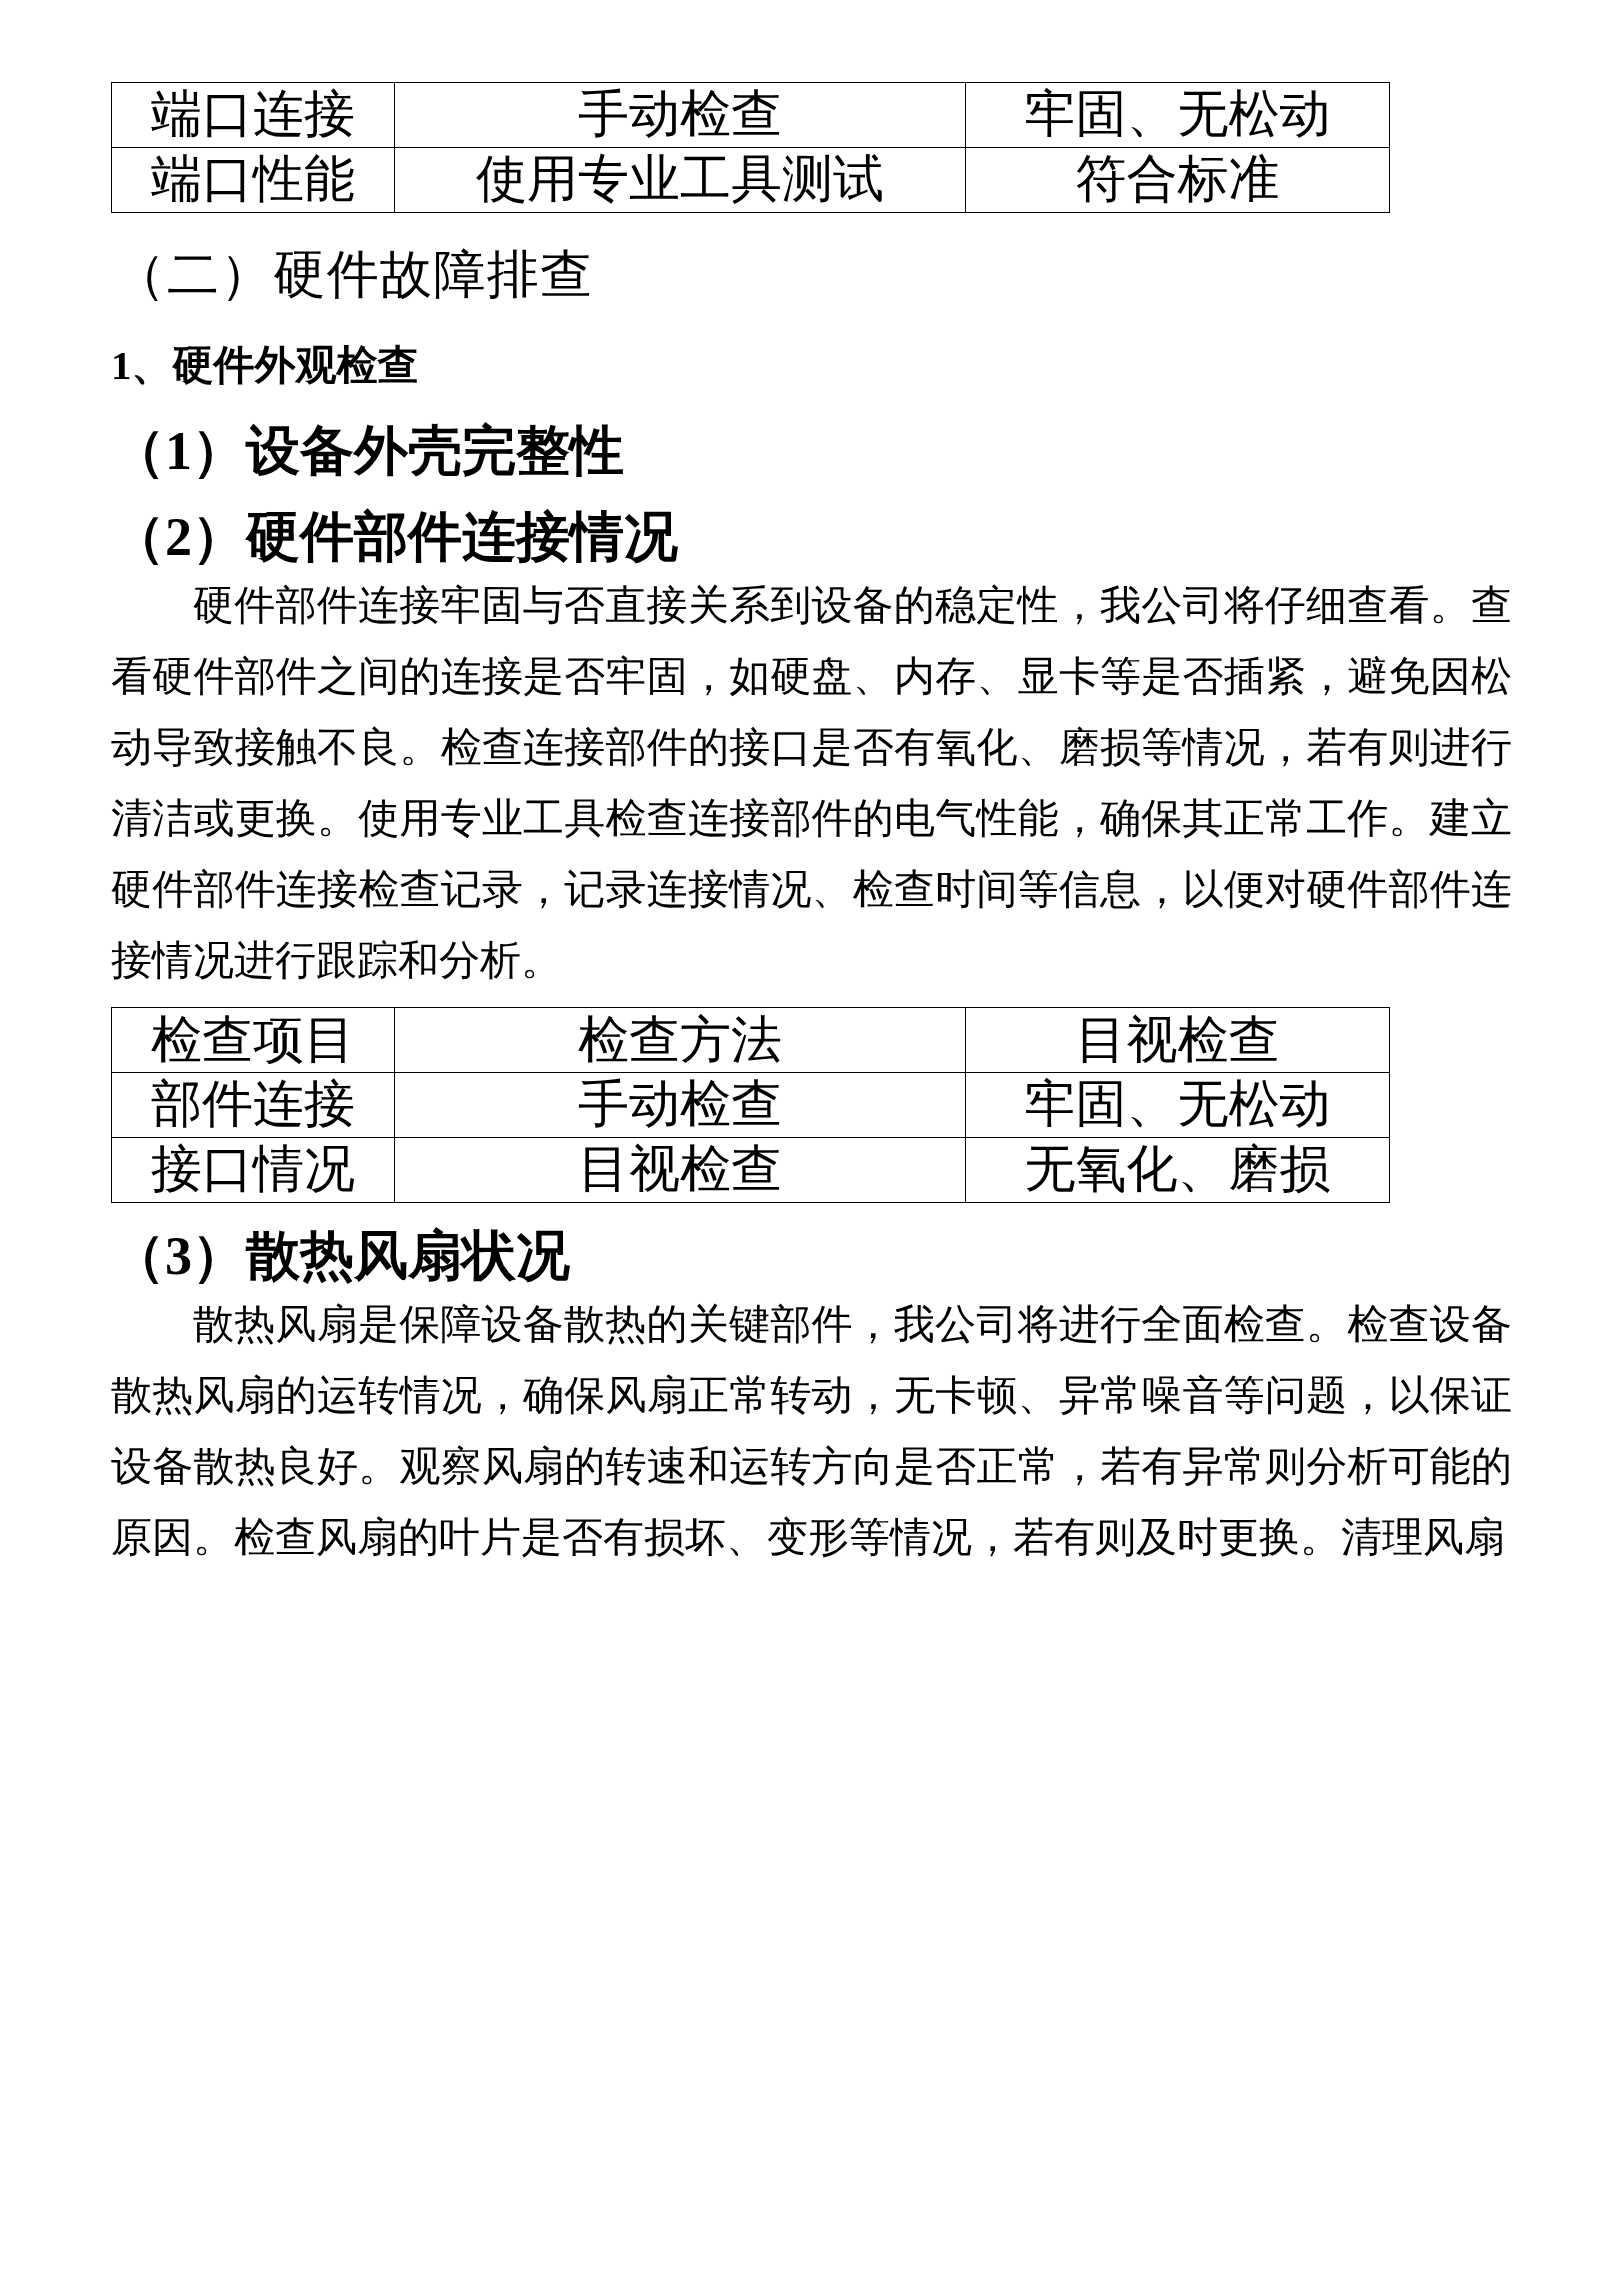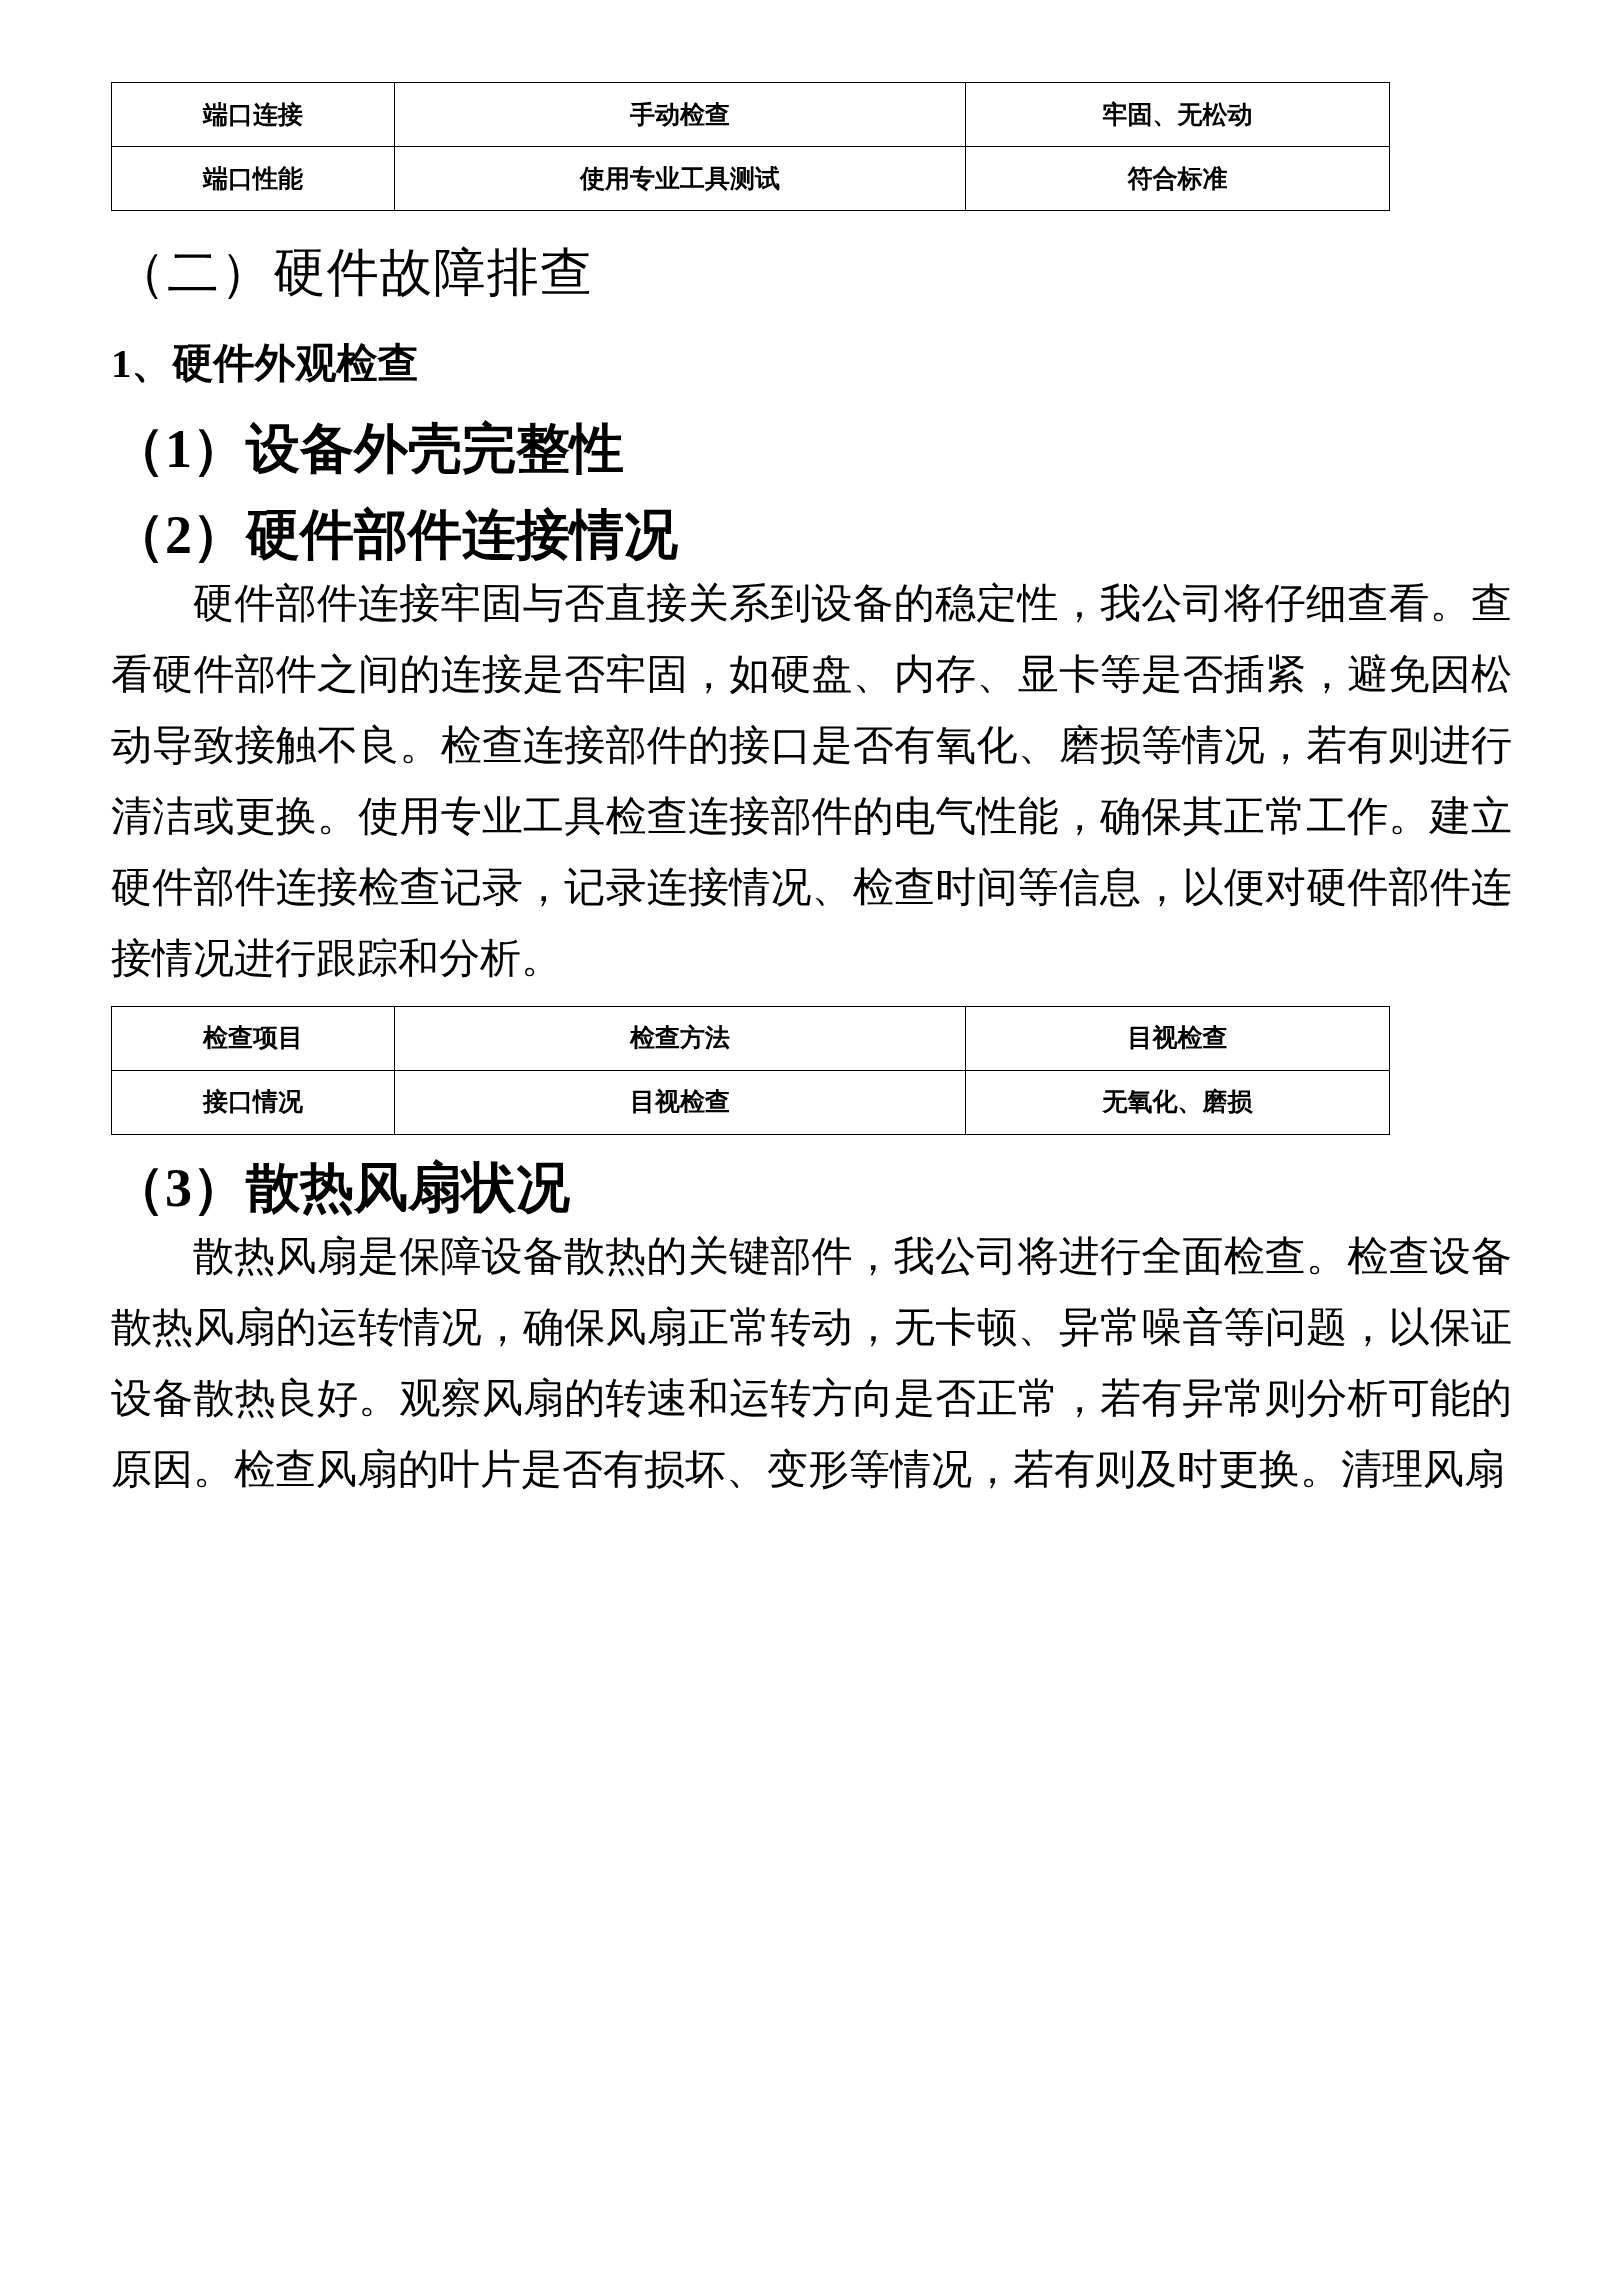--- a/index.html
+++ b/index.html
@@ -22,26 +22,25 @@
   table.doc-table {
     border-collapse: collapse;
     table-layout: fixed;
     width: 1277px;
   }
   table.doc-table td {
     border: 1.3px solid #000000;
     height: 64px;
     text-align: center;
     vertical-align: middle;
-    font-size: 25px;
+    font-size: 51px;
     line-height: 1.2;
     padding: 1.3px 6.5px;
     overflow: hidden;
     white-space: nowrap;
-    font-weight: bold;
   }
   table.inspection { margin-top: 11.8px; margin-bottom: 20px; }
   
   .section-heading {
     font-size: 52px;
     font-weight: 400;
     line-height: 65px;
     margin: 29px 0 0 2.6px;
     letter-spacing: 1.3px;
   }
@@ -106,20 +105,25 @@
         <col style="width:571px">
         <col style="width:424px">
       </colgroup>
     <tbody>
       <tr>
         <td>检查项目</td>
         <td>检查方法</td>
         <td>目视检查</td>
       </tr>
       <tr>
+        <td>部件连接</td>
+        <td>手动检查</td>
+        <td>牢固、无松动</td>
+      </tr>
+      <tr>
         <td>接口情况</td>
         <td>目视检查</td>
         <td>无氧化、磨损</td>
       </tr>
     </tbody>
   </table>
 
   <p class="item-heading">（3）散热风扇状况</p>
   <p class="body-para">散热风扇是保障设备散热的关键部件，我公司将进行全面检查。检查设备散热风扇的运转情况，确保风扇正常转动，无卡顿、异常噪音等问题，以保证设备散热良好。观察风扇的转速和运转方向是否正常，若有异常则分析可能的原因。检查风扇的叶片是否有损坏、变形等情况，若有则及时更换。清理风扇</p>
 

